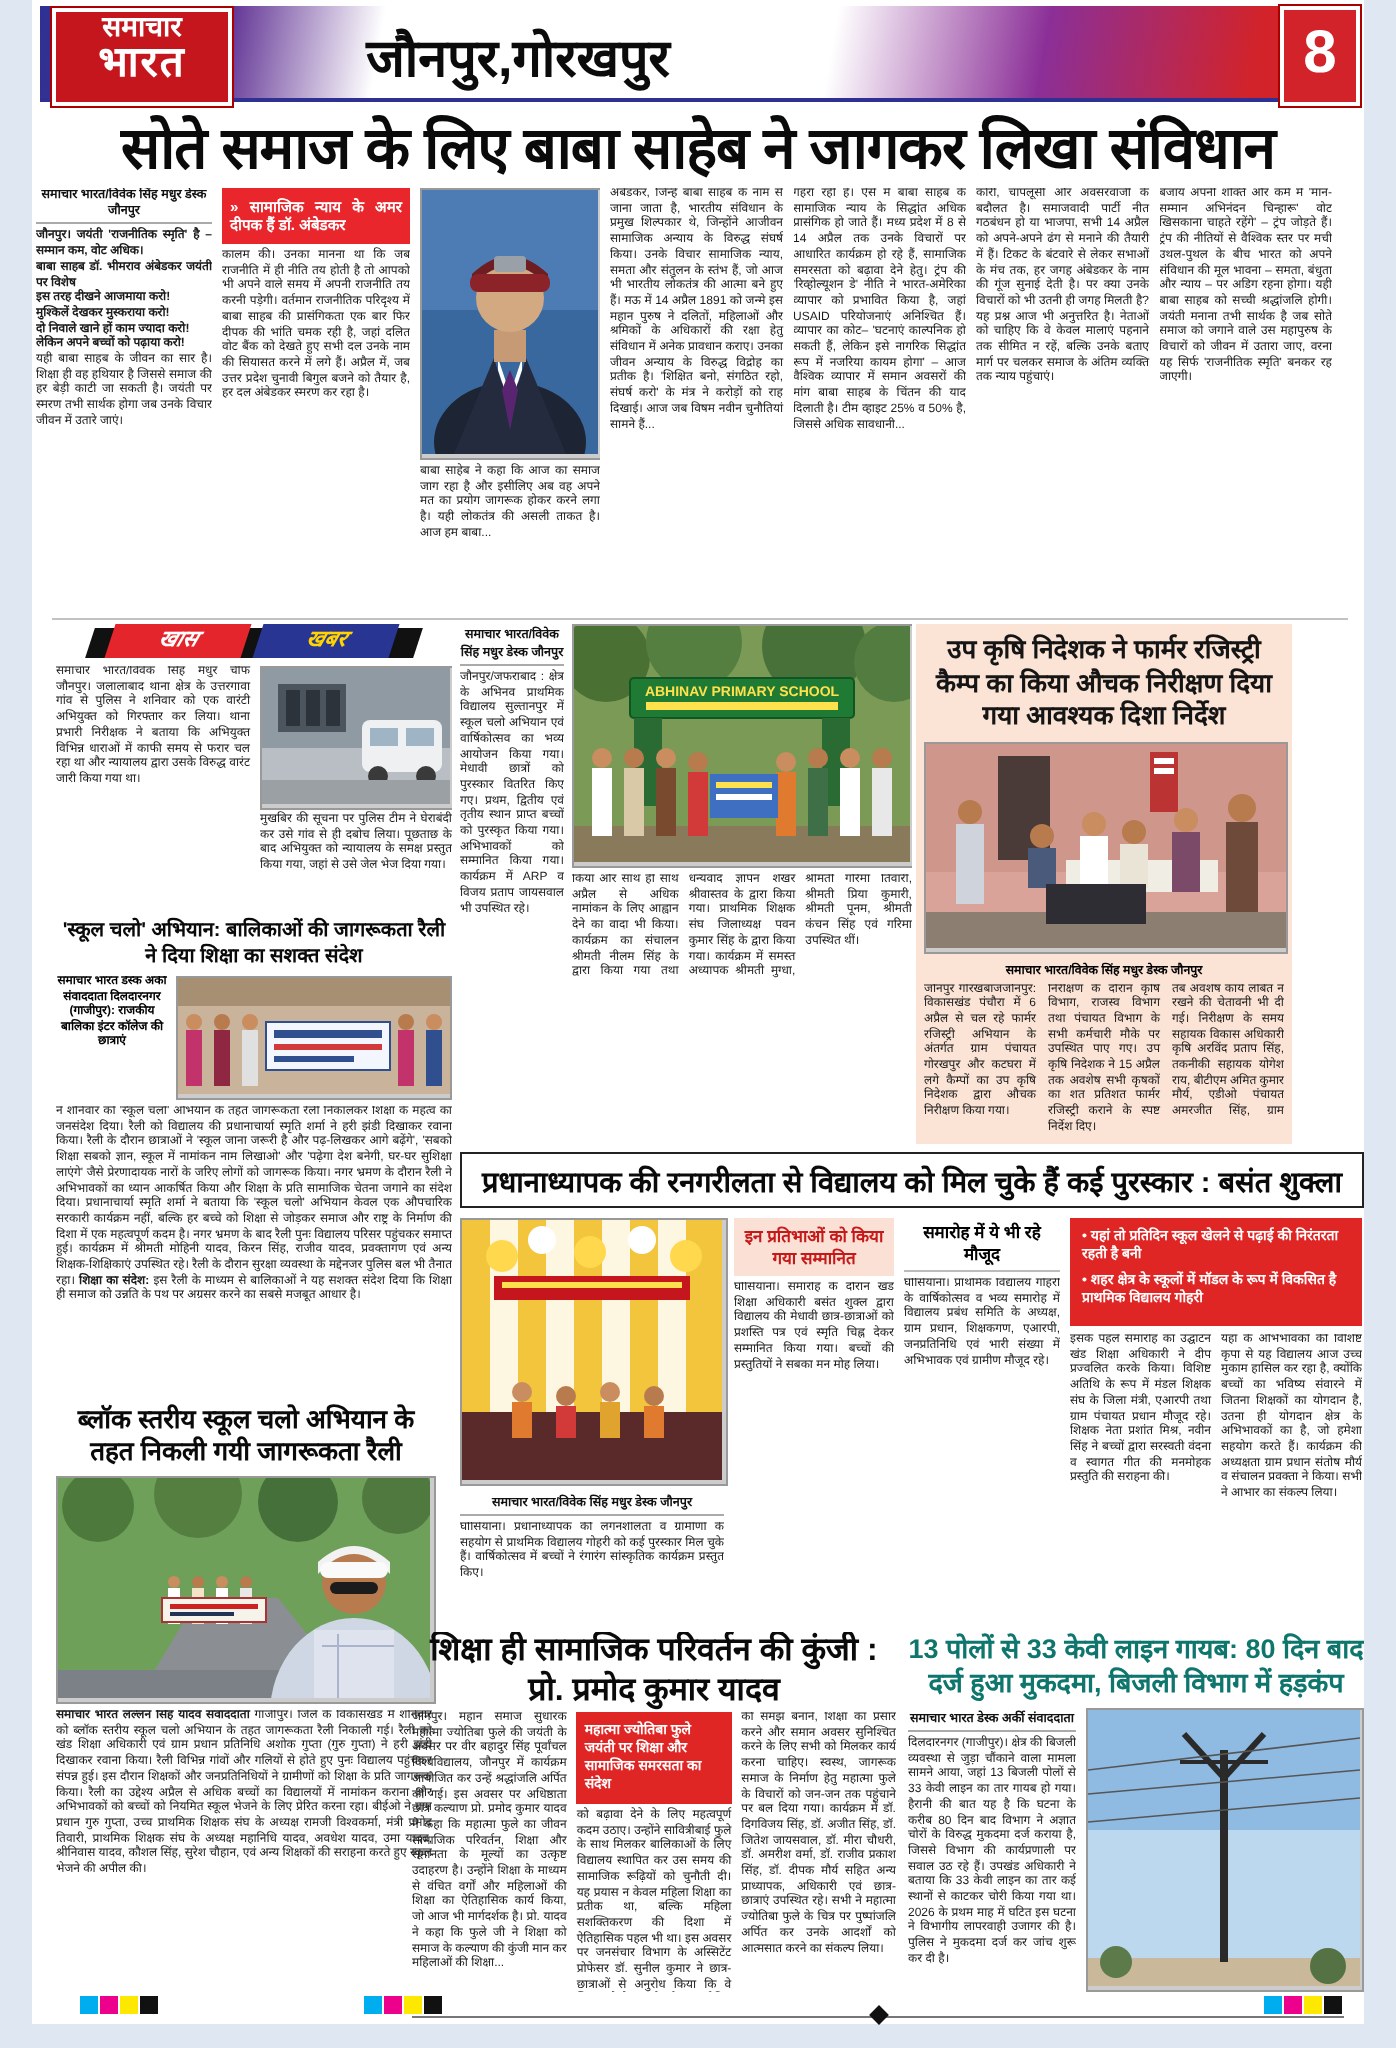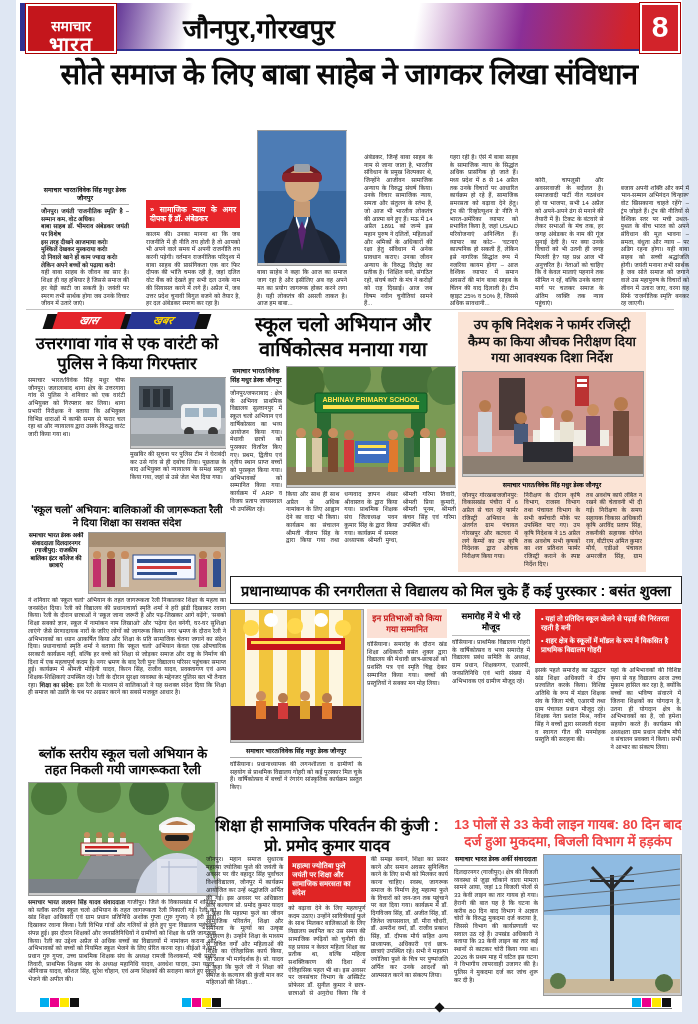--- a/index.html
+++ b/index.html
@@ -6,36 +6,36 @@
   .page{position:relative;width:698px;height:1024px;margin:0 auto;background:#dfe7f3;
         font-family:"Liberation Sans","DejaVu Sans",sans-serif;overflow:hidden;}
   .paper{position:absolute;left:16px;top:0;width:666px;height:1012px;background:#ffffff;}
 
   
   .head-band{position:absolute;left:4px;right:4px;top:3px;height:46px;
     background:linear-gradient(100deg,#2e3192 0%,#5c2d91 14%,#ffffff 26%,#ffffff 60%,#8b2f97 76%,#d2232a 92%,#d2232a 100%);
     border-bottom:2px solid #2e3192;}
   .logo{position:absolute;left:10px;top:4px;width:86px;height:45px;background:#c4161c;
     border:2px solid #fff;box-shadow:0 0 0 1px #a00;color:#fff;text-align:center;line-height:1;}
-  .logo .l1{display:block;font-size:14px;font-weight:800;margin-top:13px;}
+  .logo .l1{display:block;font-size:14px;font-weight:800;margin-top:0;}
   .logo .l2{display:block;font-size:21px;font-weight:800;margin-top:1px;letter-spacing:1px;}
   .edition{position:absolute;left:120px;right:300px;top:10px;text-align:center;
     font-size:26px;font-weight:800;color:#0b0b0b;}
   .datebox{position:absolute;right:44px;top:6px;width:186px;height:39px;background:#d2232a;
     border-radius:9px;color:#fff;text-align:center;border:1px solid #8e0f14;}
   .datebox .d1{display:block;font-size:11px;font-weight:800;margin-top:5px;}
   .datebox .d2{display:block;font-size:8.5px;font-weight:700;margin-top:2px;}
   .pageno{position:absolute;right:2px;top:3px;width:36px;height:46px;background:#d2232a;
     border:2px solid #fff;box-shadow:0 0 0 1px #a00;color:#fff;text-align:center;
     font-size:30px;font-weight:800;line-height:44px;}
 
   
   .lead-hl{position:absolute;left:8px;right:8px;top:53px;text-align:center;
     font-size:29px;font-weight:800;color:#0a0a0a;letter-spacing:-0.5px;}
-  .lead-cols{position:absolute;left:25px;top:94px;width:648px;height:214px;display:flex;gap:17px;overflow:hidden;align-items:flex-end;}
+  .lead-cols{position:absolute;left:2px;top:94px;width:648px;height:214px;display:flex;gap:5px;overflow:hidden;}
   .col{flex:1;font-size:6px;line-height:7.7px;text-align:justify;color:#1b1b1b;overflow:hidden;}
   .byl{font-size:6.3px;font-weight:700;text-align:center;color:#111;
        border-bottom:1px solid #aaa;padding-bottom:2px;margin-bottom:3px;}
   .intro{font-weight:700;}
   .subhead{font-weight:800;margin:2px 0;}
   .verse{font-weight:800;margin:1px 0;}
   .hibox{background:#e8262b;color:#fff;font-size:7.6px;line-height:9px;font-weight:700;
          padding:5px 4px;margin-bottom:3px;}
   .photo{overflow:hidden;background:#ccc;}
   .lead-photo{width:100%;height:134px;margin-bottom:3px;border:1px solid #999;}
@@ -106,21 +106,21 @@
   
   .phule{position:absolute;left:190px;top:816px;width:242px;height:188px;overflow:hidden;}
   .fuhl{font-size:16px;font-weight:800;line-height:20px;text-align:center;color:#0a0a0a;margin-bottom:0;}
   .fu-row{display:flex;gap:5px;height:140px;overflow:hidden;}
   .fu-row .c{flex:1;}
   .fu-redbox{background:#e02525;color:#fff;font-size:7px;line-height:9px;font-weight:700;
              padding:5px 4px;margin-bottom:3px;text-align:left;}
 
   
   .power{position:absolute;left:438px;top:816px;width:228px;height:188px;overflow:hidden;}
-  .pwhl{font-size:13.5px;font-weight:800;line-height:17px;text-align:center;color:#ef4444;margin-bottom:4px;}
+  .pwhl{font-size:13.5px;font-weight:800;line-height:17px;text-align:center;color:#0f766e;margin-bottom:4px;}
   .pw-row{display:flex;gap:5px;}
   .pw-col{width:84px;height:140px;overflow:hidden;}
   .pole-photo{flex:1;height:140px;border:1px solid #999;}
 
   
   .bottom-rule{position:absolute;left:190px;right:10px;top:1008px;height:1px;background:#777;}
   .center-mark{position:absolute;left:420px;top:1004px;width:7px;height:7px;background:#111;transform:rotate(45deg);}
   .regmarks{position:absolute;top:998px;display:flex;gap:1px;}
   .regmarks i{width:9px;height:9px;display:block;}
   .rm-c{background:#00aeef;} .rm-m{background:#ec008c;} .rm-y{background:#ffe800;} .rm-k{background:#111;}
@@ -196,21 +196,20 @@
   <div class="rule" style="left:10px;right:8px;top:309px"></div>
 
   <div class="left-strip">
 
     <div class="ribbon">
       <span class="blk"></span>
       <span class="r1">खास</span>
       <span class="r2">खबर</span>
     </div>
 
-    <div class="khl">उत्तरगावा गांव से एक वारंटी को पुलिस ने किया गिरफ्तार</div>
 
     <div class="kb-row">
       <p class="txt" style="flex:1">समाचार भारत/विवेक सिंह मधुर चीफ जौनपुर। जलालाबाद थाना क्षेत्र के उत्तरगावा गांव से पुलिस ने शनिवार को एक वारंटी अभियुक्त को गिरफ्तार कर लिया। थाना प्रभारी निरीक्षक ने बताया कि अभियुक्त विभिन्न धाराओं में काफी समय से फरार चल रहा था और न्यायालय द्वारा उसके विरुद्ध वारंट जारी किया गया था।</p>
       <div class="col2">
         <div class="photo jail-photo">
           <svg width="94" height="68" viewBox="0 0 94 68">
             <rect width="94" height="68" fill="#b9bec4"></rect>
             <rect x="0" y="0" width="94" height="40" fill="#8f9aa3"></rect>
             <rect x="8" y="8" width="34" height="24" fill="#4c555e"></rect>
             <rect x="12" y="11" width="7" height="18" fill="#2c333a"></rect>
@@ -297,21 +296,20 @@
       </svg>
     </div>
 
     <p class="txt b-body">
       <b>समाचार भारत लल्लन सिंह यादव संवाददाता</b>
       <span>गाजीपुर। जिले के विकासखंड में शनिवार को ब्लॉक स्तरीय स्कूल चलो अभियान के तहत जागरूकता रैली निकाली गई। रैली को खंड शिक्षा अधिकारी एवं ग्राम प्रधान प्रतिनिधि अशोक गुप्ता (गुरु गुप्ता) ने हरी झंडी दिखाकर रवाना किया। रैली विभिन्न गांवों और गलियों से होते हुए पुनः विद्यालय पहुंचकर संपन्न हुई। इस दौरान शिक्षकों और जनप्रतिनिधियों ने ग्रामीणों को शिक्षा के प्रति जागरूक किया। रैली का उद्देश्य अप्रैल से अधिक बच्चों का विद्यालयों में नामांकन कराना और अभिभावकों को बच्चों को नियमित स्कूल भेजने के लिए प्रेरित करना रहा। बीईओ ने ग्राम प्रधान गुरु गुप्ता, उच्च प्राथमिक शिक्षक संघ के अध्यक्ष रामजी विश्वकर्मा, मंत्री प्रमोद तिवारी, प्राथमिक शिक्षक संघ के अध्यक्ष महानिधि यादव, अवधेश यादव, उमा यादव, श्रीनिवास यादव, कौशल सिंह, सुरेश चौहान, एवं अन्य शिक्षकों की सराहना करते हुए स्कूल भेजने की अपील की।</span>
     </p>
   </div>
 
   <div class="school">
-    <div class="shl">स्कूल चलो अभियान और वार्षिकोत्सव मनाया गया</div>
     <div class="s-row">
       <div class="s-left">
         <div class="byl">समाचार भारत/विवेक सिंह मधुर डेस्क जौनपुर</div>
         <p class="txt">जौनपुर/जफराबाद : क्षेत्र के अभिनव प्राथमिक विद्यालय सुल्तानपुर में स्कूल चलो अभियान एवं वार्षिकोत्सव का भव्य आयोजन किया गया। मेधावी छात्रों को पुरस्कार वितरित किए गए। प्रथम, द्वितीय एवं तृतीय स्थान प्राप्त बच्चों को पुरस्कृत किया गया। अभिभावकों को सम्मानित किया गया। कार्यक्रम में ARP व विजय प्रताप जायसवाल भी उपस्थित रहे।</p>
       </div>
       <div class="s-right">
         <div class="photo school-photo">
           <svg width="168" height="118" viewBox="0 0 168 118">
             <rect width="168" height="118" fill="#7a9a55"></rect>
             <circle cx="16" cy="16" r="22" fill="#4a7034"></circle>

